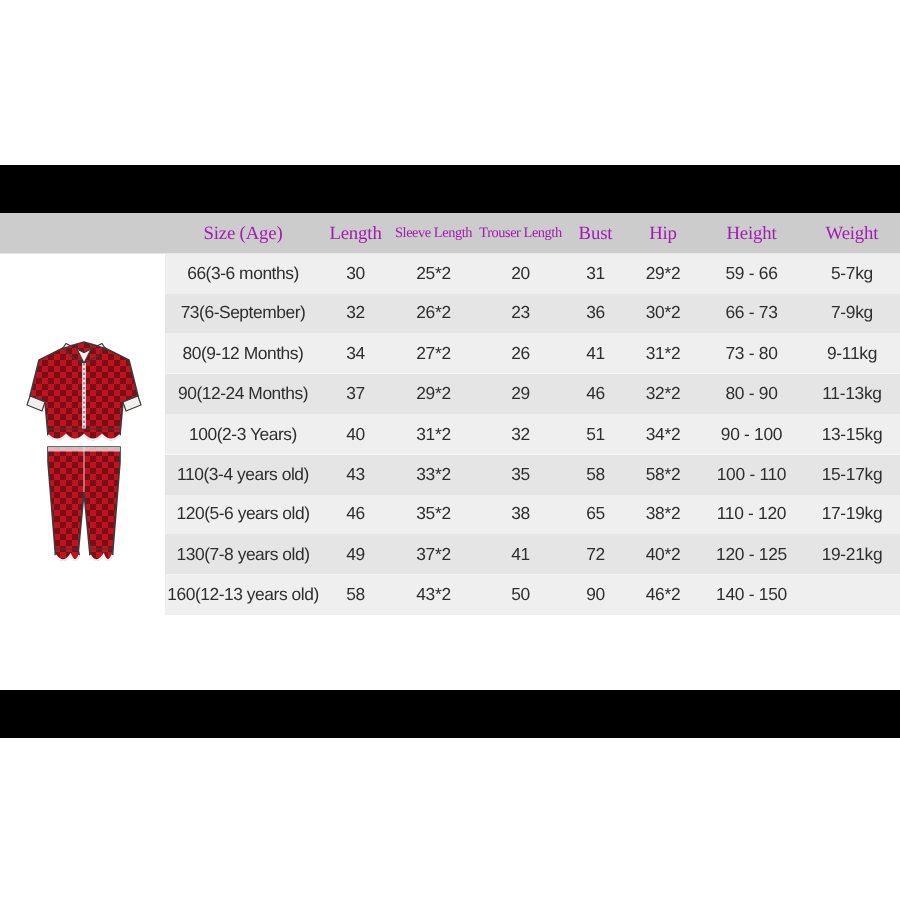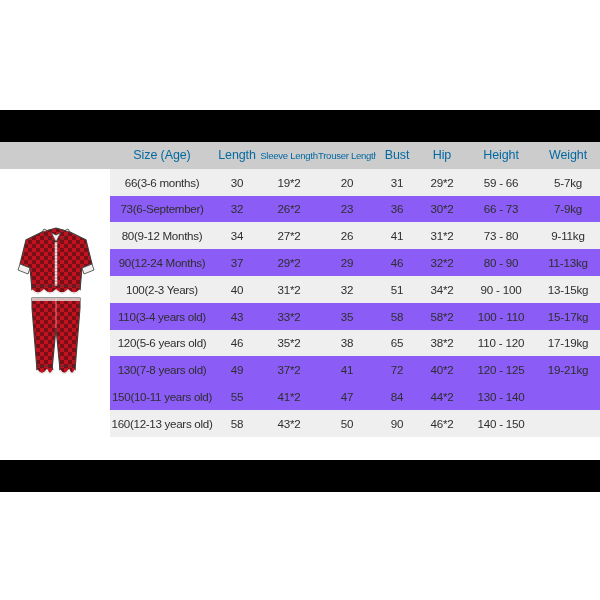--- a/index.html
+++ b/index.html
@@ -86,32 +86,33 @@
     vertical-align: middle;
     font-weight: normal;
     white-space: nowrap;
     overflow: hidden;
   }
   thead tr {
     background: #cccccc;
   }
   thead th {
     font-size: 12.5px;
-    color: #0369a1;
+    color: #a21caf;
     letter-spacing: -0.1px;
+    font-family: Liberation Serif, serif;
   }
   thead th.hdr-small {
     font-size: 9.6px;
     letter-spacing: -0.3px;
   }
   thead th.hdr-size {
     font-size: 12.5px;
   }
   tbody tr.row-light { background: #efefef; }
-  tbody tr.row-dark  { background: #8b5cf6; }
+  tbody tr.row-dark  { background: #e5e5e5; }
   tbody td {
     font-size: 11.6px;
     color: #2e2e2e;
     letter-spacing: -0.2px;
   }
   tbody td.cell-size {
     font-size: 11.6px;
     text-align: center;
     letter-spacing: -0.3px;
   }
@@ -207,21 +208,21 @@
             <th>Bust</th>
             <th>Hip</th>
             <th>Height</th>
             <th>Weight</th>
           </tr>
         </thead>
         <tbody>
           <tr class="row-light">
             <td class="cell-size">66(3-6 months)</td>
             <td>30</td>
-            <td>19*2</td>
+            <td>25*2</td>
             <td>20</td>
             <td>31</td>
             <td>29*2</td>
             <td>59 - 66</td>
             <td>5-7kg</td>
           </tr>
           <tr class="row-dark">
             <td class="cell-size">73(6-September)</td>
             <td>32</td>
             <td>26*2</td>
@@ -284,30 +285,20 @@
           <tr class="row-dark">
             <td class="cell-size">130(7-8 years old)</td>
             <td>49</td>
             <td>37*2</td>
             <td>41</td>
             <td>72</td>
             <td>40*2</td>
             <td>120 - 125</td>
             <td>19-21kg</td>
           </tr>
-          <tr class="row-dark">
-            <td class="cell-size">150(10-11 years old)</td>
-            <td>55</td>
-            <td>41*2</td>
-            <td>47</td>
-            <td>84</td>
-            <td>44*2</td>
-            <td>130 - 140</td>
-            <td></td>
-          </tr>
           <tr class="row-light">
             <td class="cell-size">160(12-13 years old)</td>
             <td>58</td>
             <td>43*2</td>
             <td>50</td>
             <td>90</td>
             <td>46*2</td>
             <td>140 - 150</td>
             <td></td>
           </tr>

